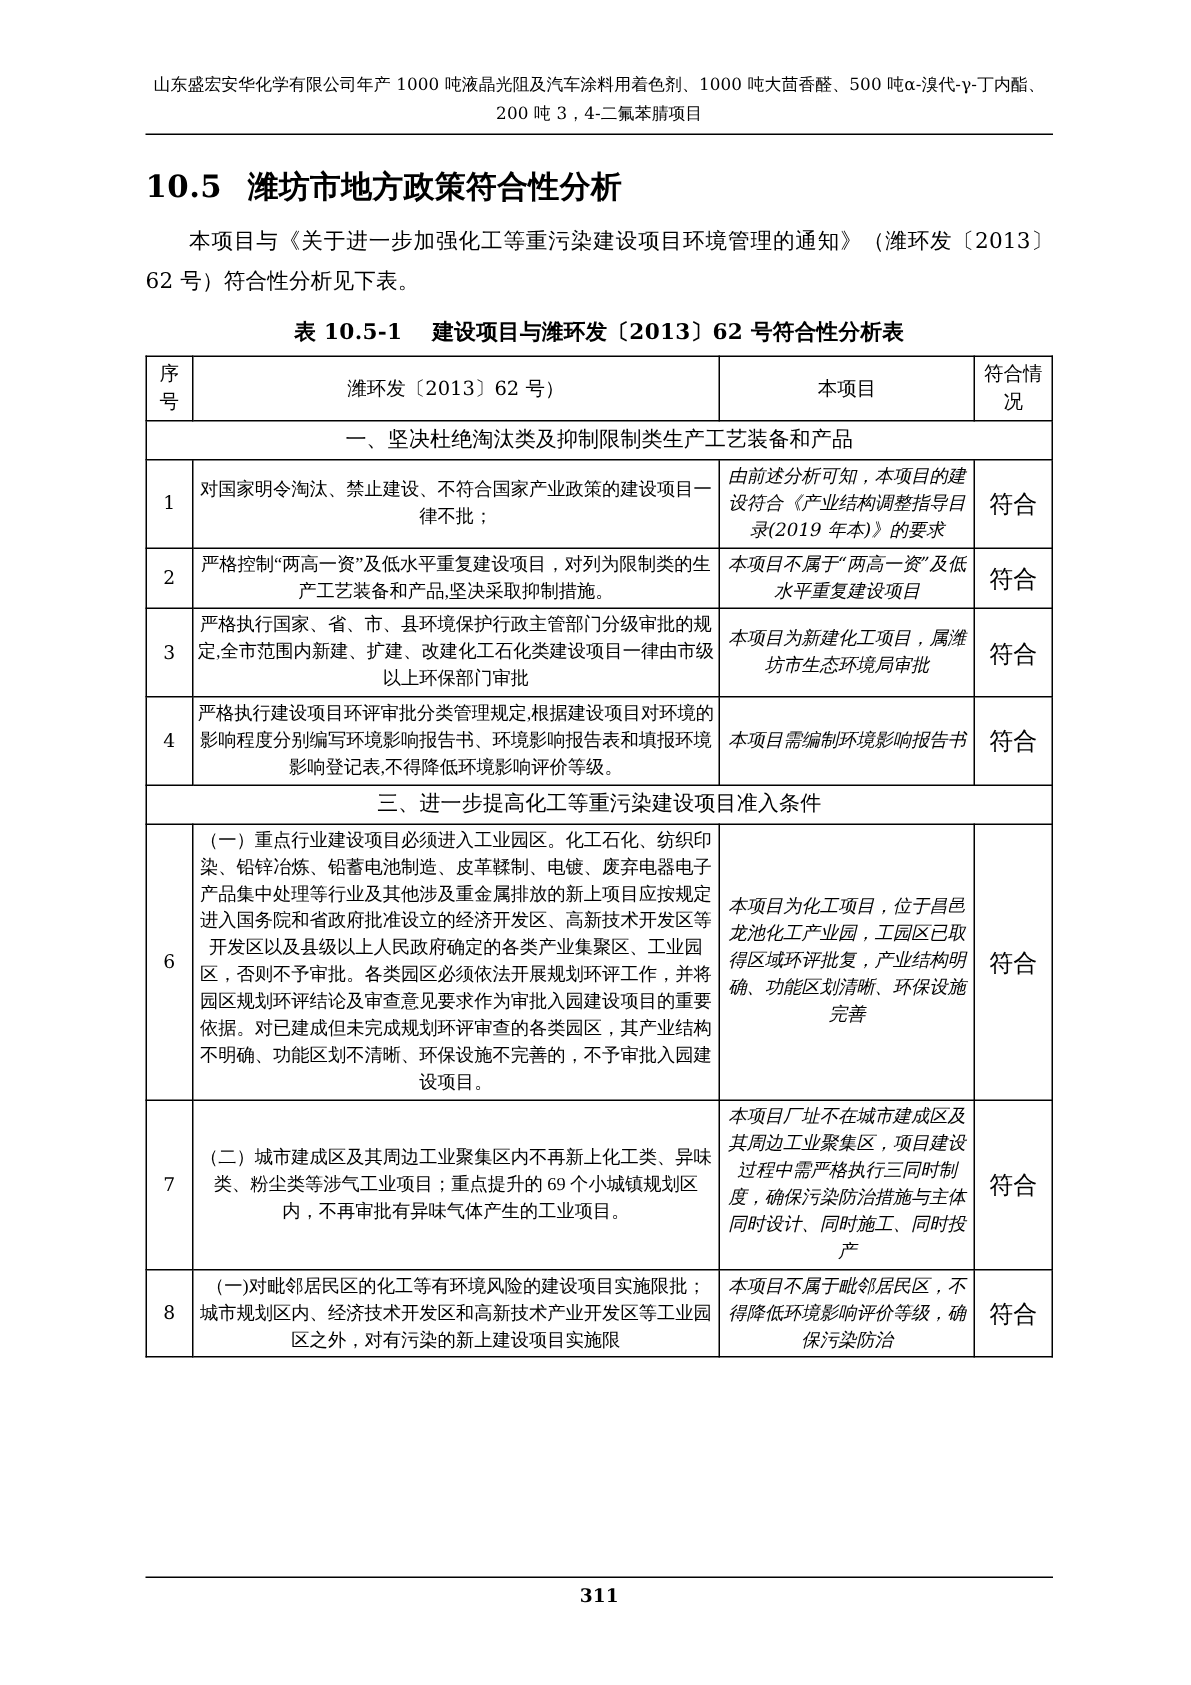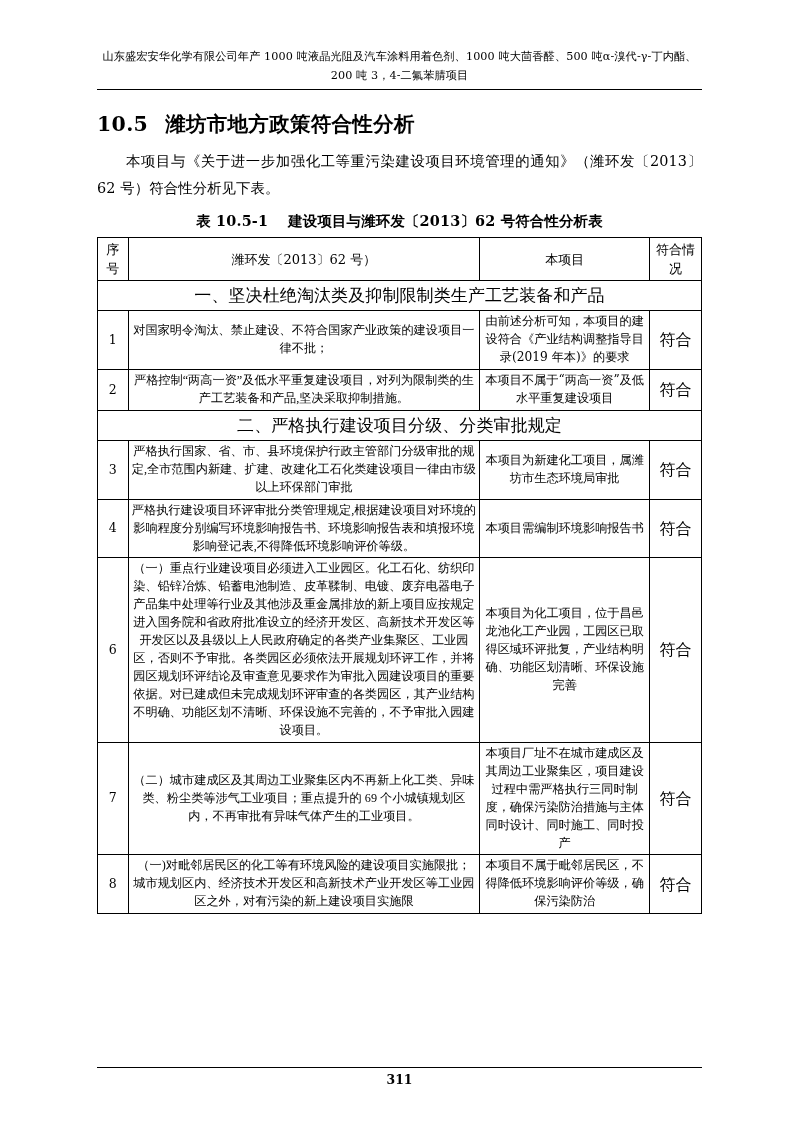--- a/index.html
+++ b/index.html
@@ -93,36 +93,36 @@
   table.policy th {
     font-size: 13px;
   }
   .col-seq   { width: 30px; }
   .col-doc   { width: 346px; }
   .col-proj  { width: 167px; }
   .col-stat  { width: 51px; }
 
   td.seq { font-size: 12.5px; }
   td.doc { text-align: center; padding: 3px 5px; font-family: Liberation Serif, serif; }
-  td.proj { text-align: center; padding: 3px 5px; }
+  td.proj { text-align: center; padding: 3px 5px; font-style: italic; }
   td.stat { font-size: 16px; }
 
   td.section-head {
     text-align: left;
     padding: 2px 2px 2px 5px;
-    font-size: 17px;
+    font-size: 14px;
     letter-spacing: 0.1px;
   }
 
   
   .footer {
     position: absolute;
     left: 97px;
     right: 92px;
-    bottom: 36px;
+    bottom: 52px;
   }
   .footer-rule {
     border-bottom: 1.6px solid #000;
     margin-bottom: 4px;
   }
   .footer-num {
     text-align: center;
     font-size: 12.4px;
     font-weight: bold;
   }
@@ -171,33 +171,33 @@
           <td class="proj">由前述分析可知，本项目的建设符合《产业结构调整指导目录(2019 年本)》的要求</td>
           <td class="stat">符合</td>
         </tr>
         <tr>
           <td class="seq">2</td>
           <td class="doc">严格控制“两高一资”及低水平重复建设项目，对列为限制类的生产工艺装备和产品,坚决采取抑制措施。</td>
           <td class="proj">本项目不属于“两高一资”及低水平重复建设项目</td>
           <td class="stat">符合</td>
         </tr>
         <tr>
-          <td class="section-head" colspan="4">二、严格执行建设项目分级、分类审批规定</td>
-        </tr>
-        <tr>
           <td class="seq">3</td>
           <td class="doc">严格执行国家、省、市、县环境保护行政主管部门分级审批的规定,全市范围内新建、扩建、改建化工石化类建设项目一律由市级以上环保部门审批</td>
           <td class="proj">本项目为新建化工项目，属潍坊市生态环境局审批</td>
           <td class="stat">符合</td>
         </tr>
         <tr>
           <td class="seq">4</td>
           <td class="doc">严格执行建设项目环评审批分类管理规定,根据建设项目对环境的影响程度分别编写环境影响报告书、环境影响报告表和填报环境影响登记表,不得降低环境影响评价等级。</td>
           <td class="proj">本项目需编制环境影响报告书</td>
           <td class="stat">符合</td>
+        </tr>
+        <tr>
+          <td class="section-head" colspan="4">三、进一步提高化工等重污染建设项目准入条件</td>
         </tr>
         <tr>
           <td class="seq">6</td>
           <td class="doc">（一）重点行业建设项目必须进入工业园区。化工石化、纺织印染、铅锌冶炼、铅蓄电池制造、皮革鞣制、电镀、废弃电器电子产品集中处理等行业及其他涉及重金属排放的新上项目应按规定进入国务院和省政府批准设立的经济开发区、高新技术开发区等开发区以及县级以上人民政府确定的各类产业集聚区、工业园区，否则不予审批。各类园区必须依法开展规划环评工作，并将园区规划环评结论及审查意见要求作为审批入园建设项目的重要依据。对已建成但未完成规划环评审查的各类园区，其产业结构不明确、功能区划不清晰、环保设施不完善的，不予审批入园建设项目。</td>
           <td class="proj">本项目为化工项目，位于昌邑龙池化工产业园，工园区已取得区域环评批复，产业结构明确、功能区划清晰、环保设施完善</td>
           <td class="stat">符合</td>
         </tr>
         <tr>
           <td class="seq">7</td>
           <td class="doc">（二）城市建成区及其周边工业聚集区内不再新上化工类、异味类、粉尘类等涉气工业项目；重点提升的 69 个小城镇规划区内，不再审批有异味气体产生的工业项目。</td>

